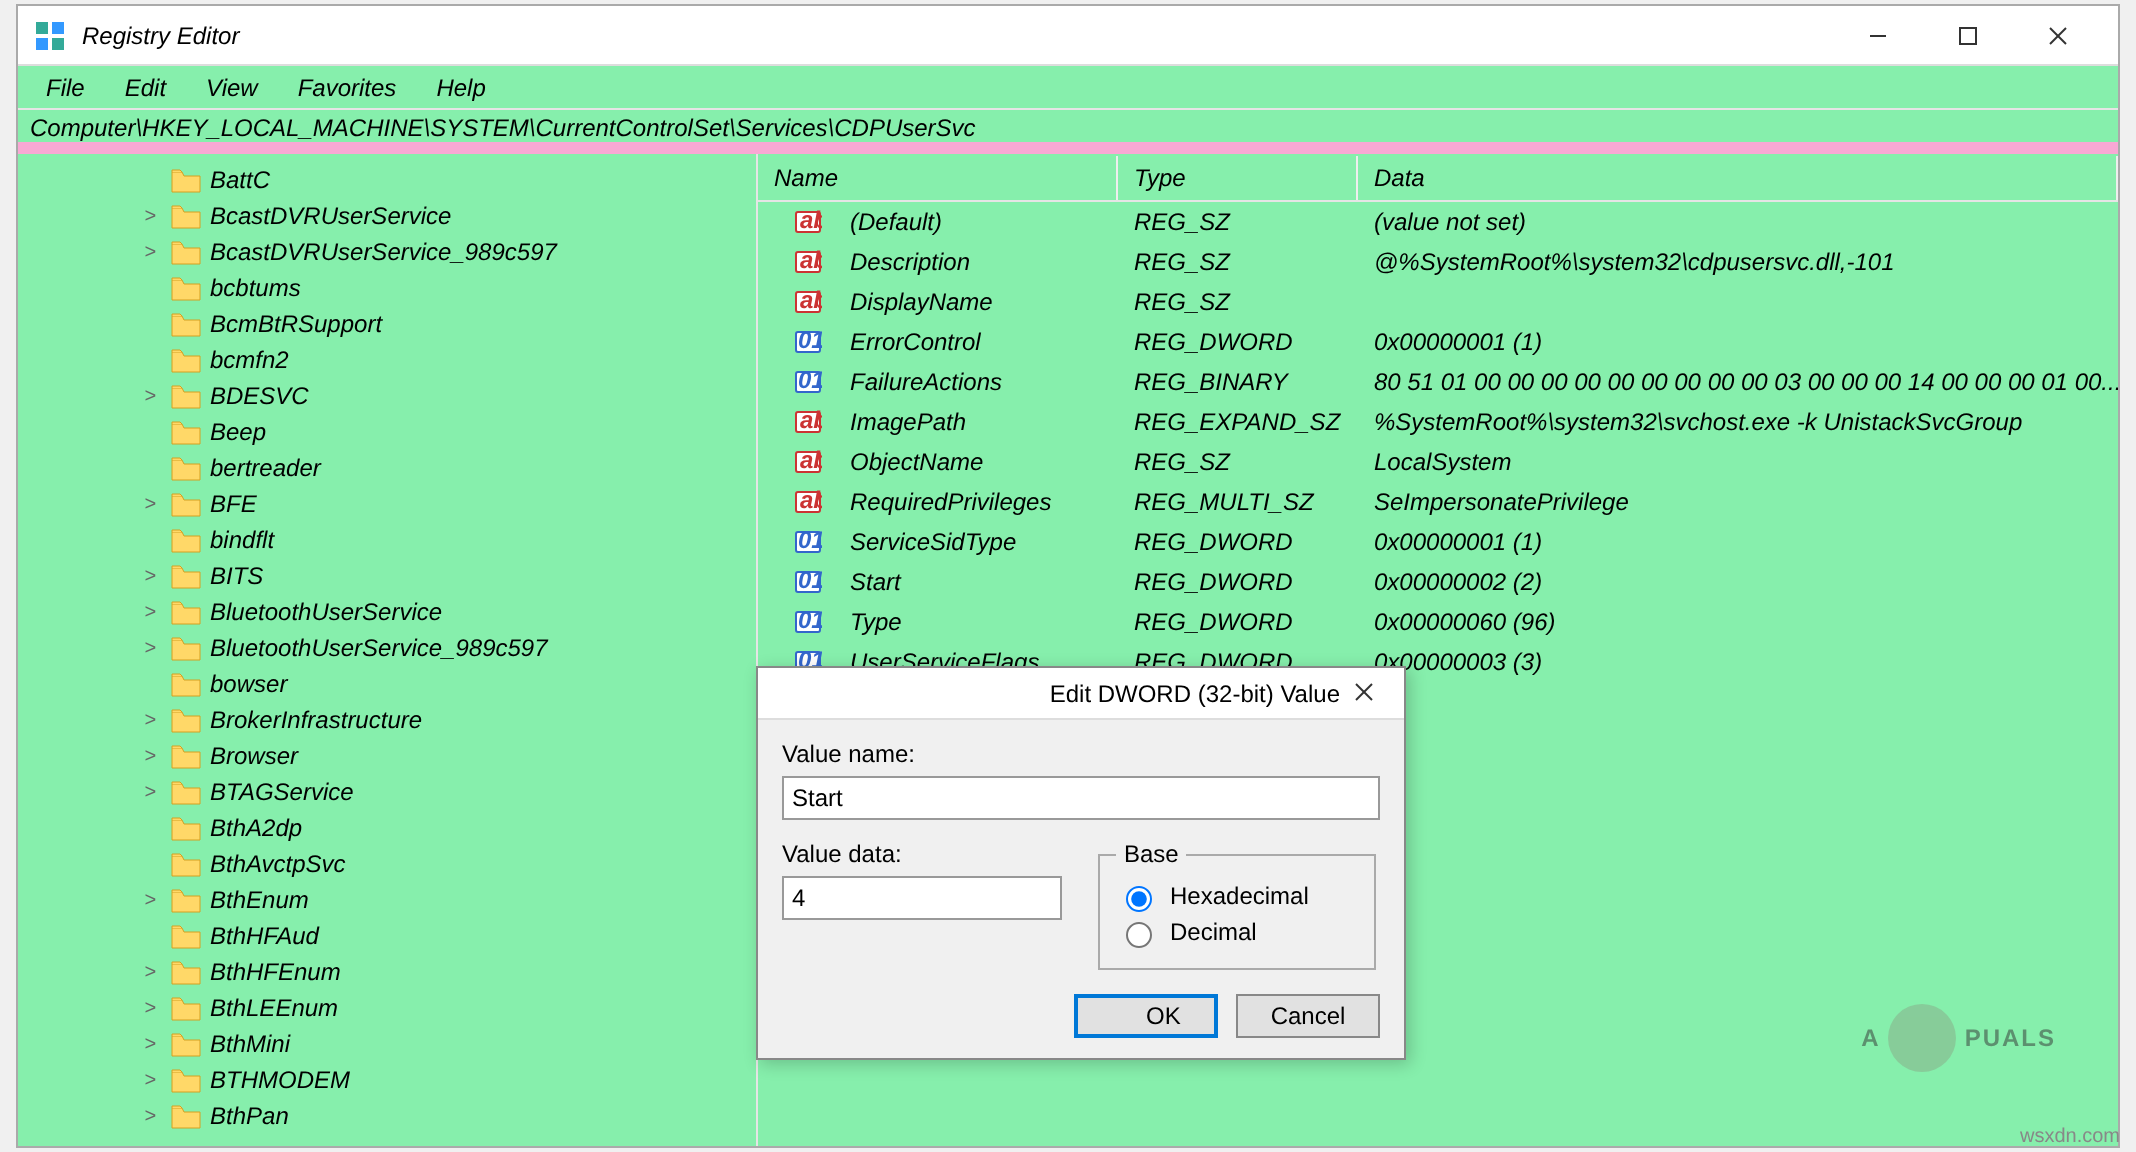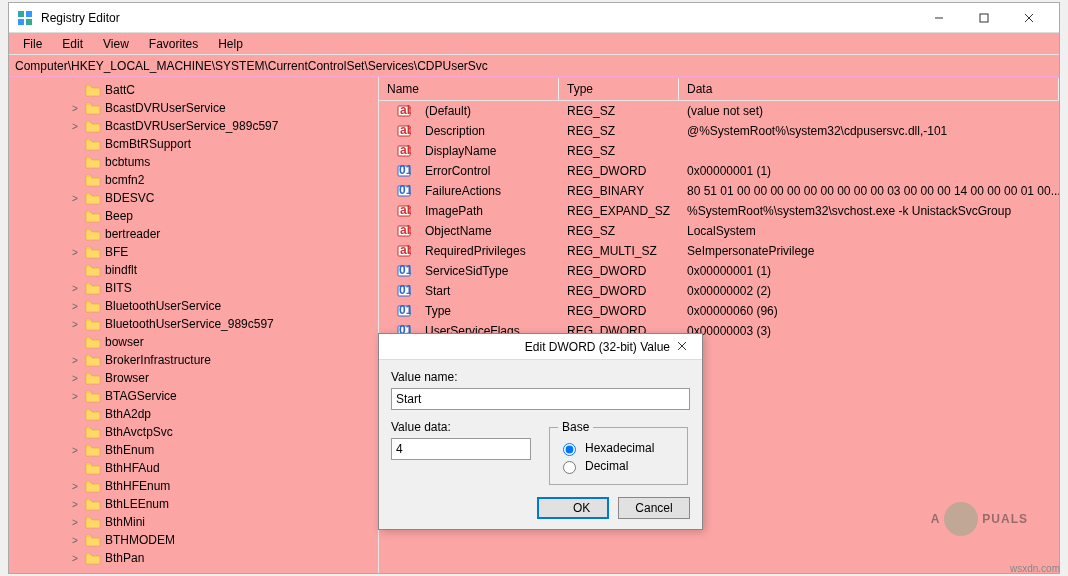--- a/index.html
+++ b/index.html
@@ -1,26 +1,26 @@
 <!DOCTYPE html>
 <html><head>
 <meta charset="utf-8">
 <style>
   * { box-sizing: border-box; font-family: 'Segoe UI', Tahoma, sans-serif; font-size: 12px; }
   body { margin: 0; padding: 0; background: #f0f0f0; width: 1068px; height: 576px; overflow: hidden; position: relative; }
-  .window { background: #fca5a5; border: 1px solid #aaa; width: 1052px; height: 572px; margin: 2px auto; position: relative; }
+  .window { background: #86efac; border: 1px solid #aaa; width: 1052px; height: 572px; margin: 2px auto; position: relative; font-style: italic; }
   .titlebar { height: 30px; display: flex; align-items: center; padding: 0 8px; border-bottom: 1px solid #ddd; background: #fff; }
   .titlebar .app-icon { width: 16px; height: 16px; margin-right: 8px; display:flex; align-items:center; justify-content:center;}
   .titlebar .title { flex: 1; }
   .win-controls { display: flex; gap: 0; }
   .win-btn { width: 45px; height: 28px; display:flex; align-items:center; justify-content:center; color:#444;}
   .win-btn svg { width:10px; height:10px; }
   .menubar { height: 22px; display: flex; align-items: center; padding: 0 6px; gap: 4px; border-bottom: 1px solid #e5e5e5; }
   .menubar span { padding: 2px 8px; }
-  .addrbar { height: 22px; border-bottom: 1px solid #f9a8d4; padding: 2px 6px; display:flex; align-items:center;}
+  .addrbar { height: 22px; border-bottom: 6px solid #f9a8d4; padding: 2px 6px; display:flex; }
   .addrbar .path {  }
   .content { display: flex; height: calc(100% - 30px - 22px - 22px); }
   .tree-pane { width: 370px; border-right: 1px solid #e5e5e5; overflow-y: scroll; position: relative; }
   .tree { padding: 4px 0; }
   .tree-item { display: flex; align-items: center; height: 18px; padding-left: 60px; white-space: nowrap;}
   .tree-item .exp { width: 12px; text-align: center; color: #666; font-size: 10px; display:inline-block;}
   .tree-item .folder-icon { width: 16px; height: 14px; margin: 0 4px; display:inline-flex; align-items:center;}
   .tree-item .label {  }
   .list-pane { flex: 1; overflow: hidden; position: relative;}
   .list-header { display: flex; border-bottom: 1px solid #e5e5e5; height: 24px; align-items: center; }
@@ -143,31 +143,31 @@
             <span class="label">BcastDVRUserService_989c597</span>
           </div>
           <div class="tree-item">
             <span class="exp"></span>
             <span class="folder-icon">
               <svg width="16" height="14" viewBox="0 0 16 14">
                 <path d="M1 3 L6 3 L7 5 L15 5 L15 13 L1 13 Z" fill="#ffd868" stroke="#d4a020" stroke-width="0.5"></path>
                 <path d="M1 3 L1 2 L5 2 L6 3" fill="#ffd868" stroke="#d4a020" stroke-width="0.5"></path>
               </svg>
             </span>
+            <span class="label">bcbtums</span>
+          </div>
+          <div class="tree-item">
+            <span class="exp"></span>
+            <span class="folder-icon">
+              <svg width="16" height="14" viewBox="0 0 16 14">
+                <path d="M1 3 L6 3 L7 5 L15 5 L15 13 L1 13 Z" fill="#ffd868" stroke="#d4a020" stroke-width="0.5"></path>
+                <path d="M1 3 L1 2 L5 2 L6 3" fill="#ffd868" stroke="#d4a020" stroke-width="0.5"></path>
+              </svg>
+            </span>
             <span class="label">BcmBtRSupport</span>
-          </div>
-          <div class="tree-item">
-            <span class="exp"></span>
-            <span class="folder-icon">
-              <svg width="16" height="14" viewBox="0 0 16 14">
-                <path d="M1 3 L6 3 L7 5 L15 5 L15 13 L1 13 Z" fill="#ffd868" stroke="#d4a020" stroke-width="0.5"></path>
-                <path d="M1 3 L1 2 L5 2 L6 3" fill="#ffd868" stroke="#d4a020" stroke-width="0.5"></path>
-              </svg>
-            </span>
-            <span class="label">bcbtums</span>
           </div>
           <div class="tree-item">
             <span class="exp"></span>
             <span class="folder-icon">
               <svg width="16" height="14" viewBox="0 0 16 14">
                 <path d="M1 3 L6 3 L7 5 L15 5 L15 13 L1 13 Z" fill="#ffd868" stroke="#d4a020" stroke-width="0.5"></path>
                 <path d="M1 3 L1 2 L5 2 L6 3" fill="#ffd868" stroke="#d4a020" stroke-width="0.5"></path>
               </svg>
             </span>
             <span class="label">bcmfn2</span>

